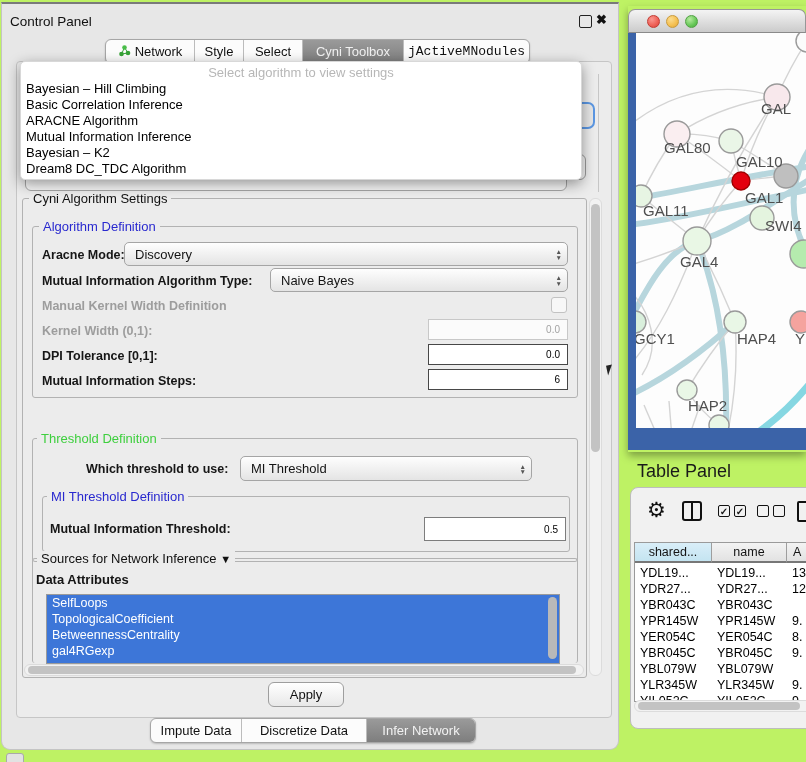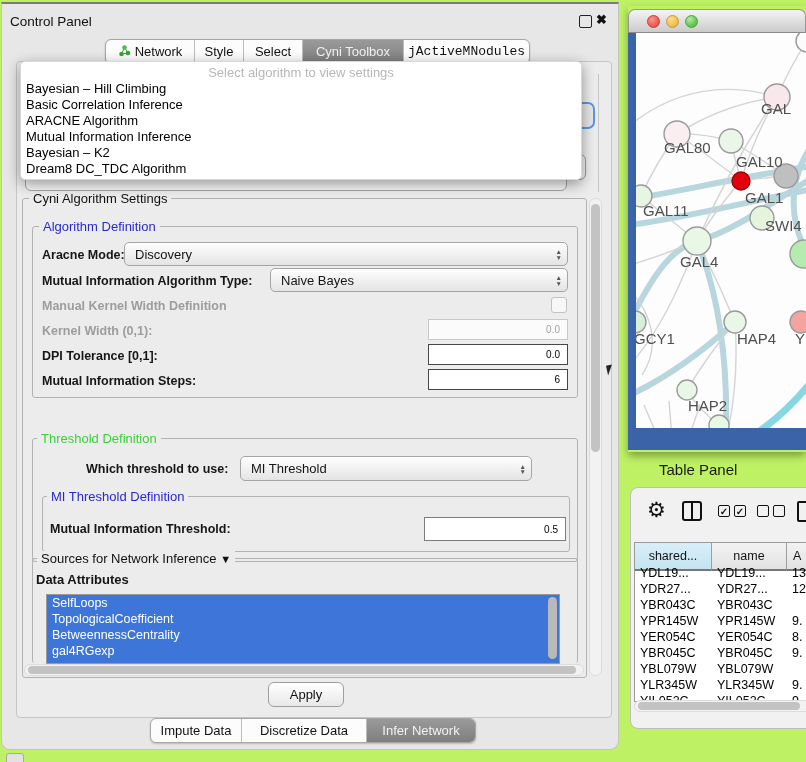--- a/index.html
+++ b/index.html
@@ -53,24 +53,24 @@
   
   .net-window{left:628px;top:6px;width:178px;height:446px;box-shadow:0 4px 8px rgba(0,0,0,.35);}
   .titlebar{position:absolute;left:0;top:3px;width:100%;height:24px;
      background:linear-gradient(#f4f4f4,#cbcbcb);border:1px solid #979797;border-bottom:1px solid #8a8a8a;
      border-radius:7px 7px 0 0;box-sizing:border-box;}
   .light{position:absolute;top:5px;width:13px;height:13px;border-radius:50%;box-sizing:border-box;}
   .net-body{position:absolute;left:0;top:27px;width:100%;height:417px;background:#3b63a8;}
   .net-canvas{position:absolute;left:8px;top:0;width:170px;height:395px;background:#fdfdfd;overflow:hidden;}
   .node-label{position:absolute;font-size:15px;color:#4f4f4f;white-space:nowrap;}
   
-  .tp-title{left:637px;top:461px;font-size:15px;color:#1a1a1a;margin-left:22px;}
+  .tp-title{left:637px;top:461px;font-size:18px;color:#1a1a1a;}
   .tp-card{left:630px;top:487px;width:182px;height:240px;background:#f1f1f1;
      border:1px solid #bdbdbd;border-radius:8px;}
-  .th{position:absolute;top:0;height:28px;box-sizing:border-box;border-right:1px solid #9e9e9e;
+  .th{position:absolute;top:0;height:20px;box-sizing:border-box;border-right:1px solid #9e9e9e;
      border-bottom:2px solid #777;font-size:12.5px;display:flex;align-items:center;
      justify-content:center;background:linear-gradient(#f3f3f3,#e2e2e2);overflow:hidden;}
   .tr{position:absolute;left:0;width:100%;height:16px;}
   .td{position:absolute;top:0;height:16px;font-size:12.5px;line-height:16px;
       padding-left:5px;box-sizing:border-box;white-space:nowrap;overflow:hidden;color:#000;}
   .icon-black{color:#111;}
   .sq{width:12px;height:12px;border:1.6px solid #111;border-radius:2px;display:inline-flex;
       align-items:center;justify-content:center;font-size:10px;font-weight:bold;box-sizing:border-box;}
   .cursor-arrow{width:0;height:0;border-left:6px solid #222;border-bottom:10px solid transparent;
       transform:rotate(-12deg);}

